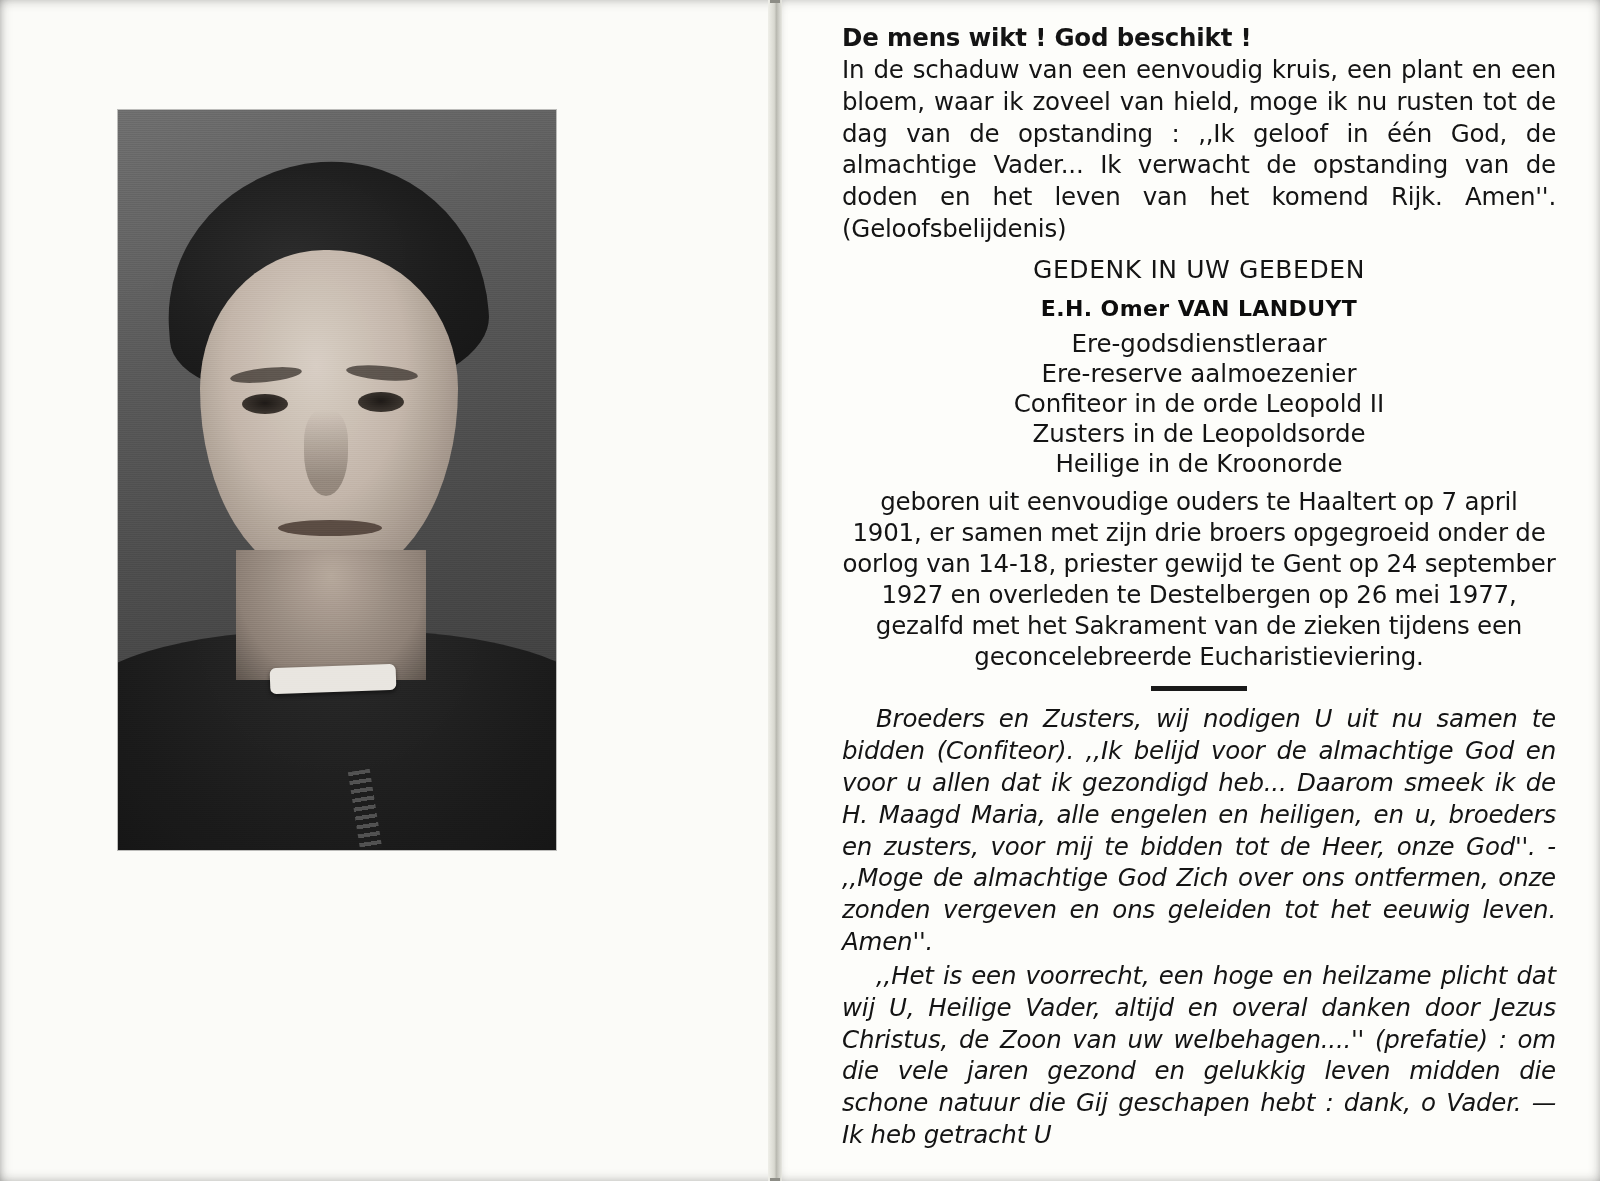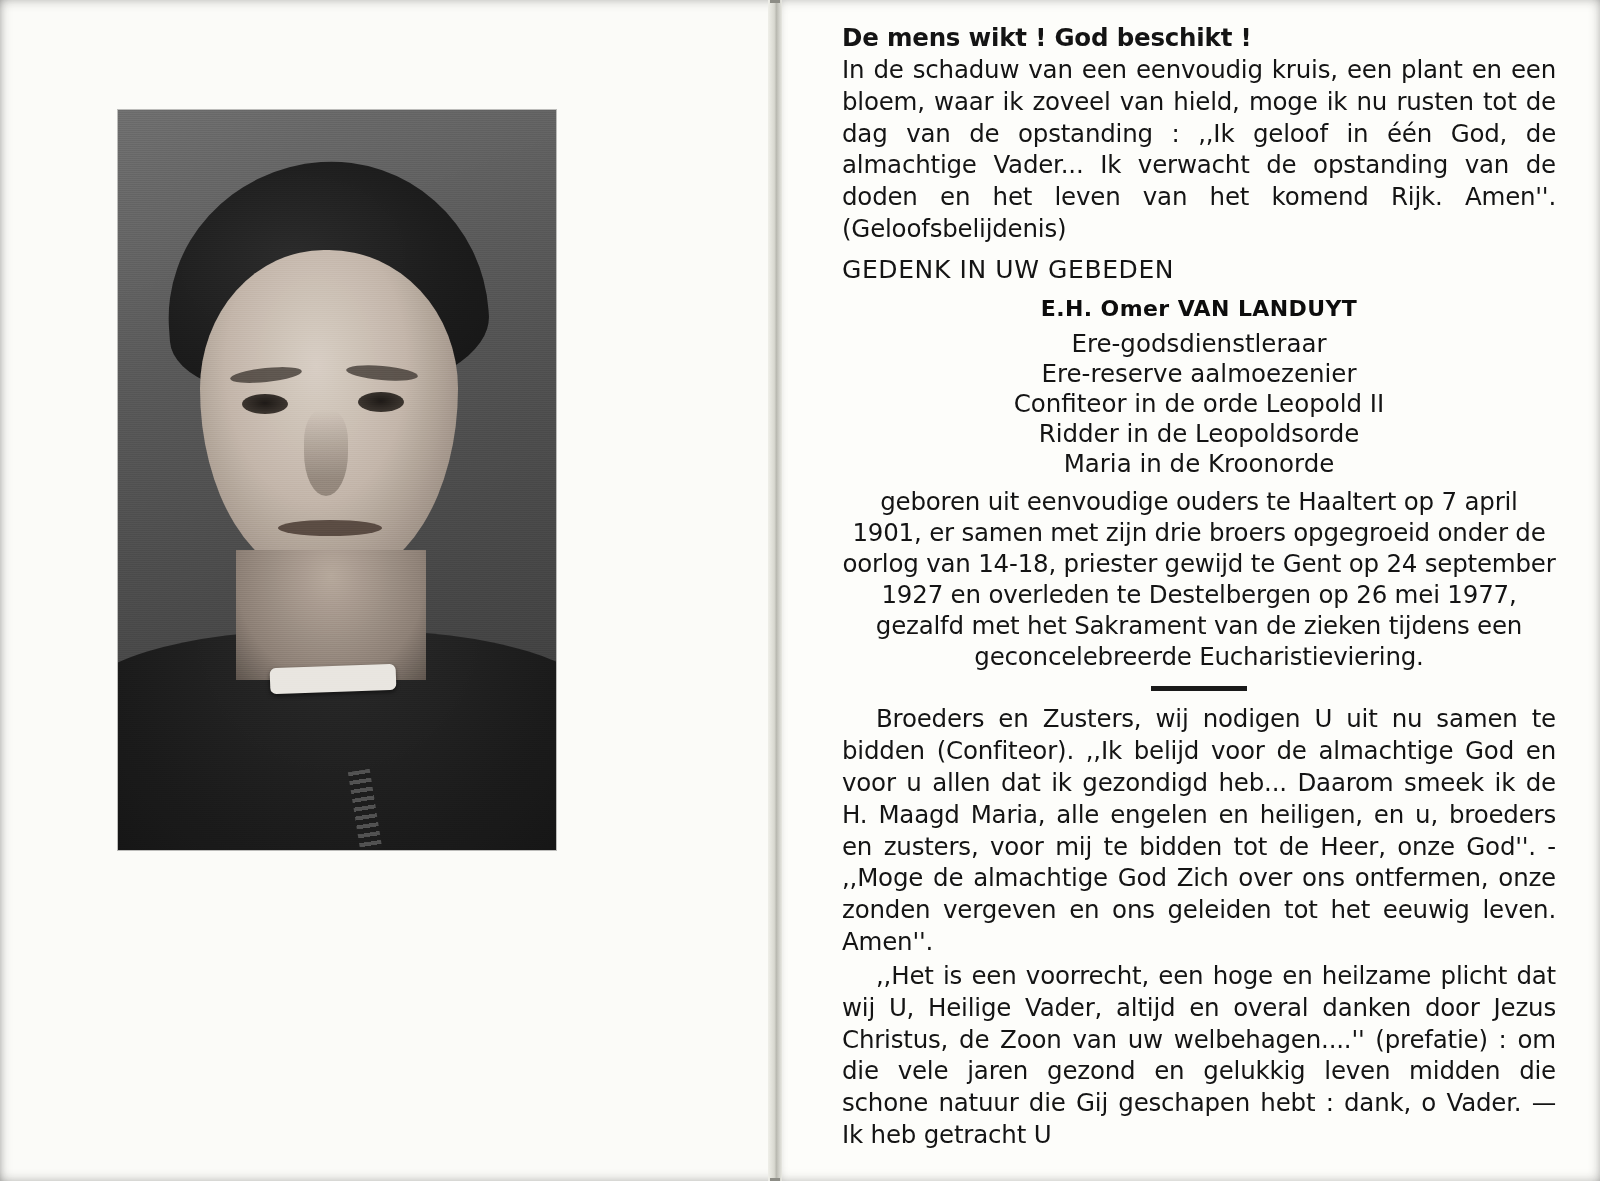--- a/index.html
+++ b/index.html
@@ -203,37 +203,37 @@
     font-family: "DejaVu Sans", sans-serif;
     font-size: 24.5px;
     line-height: 1.23;
     text-align: center;
     color: #141414;
   }
   .gedenk {
     font-family: "DejaVu Sans", sans-serif;
     font-size: 25px;
     letter-spacing: 0.6px;
-    text-align: left;
+    text-align: center;
     margin-top: 10px;
     color: #141414;
   }
   .bio {
     margin-top: 6px;
     text-align: center;
     font-size: 24.5px;
     line-height: 1.27;
   }
   .rule {
     width: 96px;
     height: 5px;
     background: #1a1a1a;
     margin: 14px auto 12px auto;
   }
-  .para { margin: 0 0 0 0; text-indent: 34px; }
+  .para { margin: 0 0 0 0; text-indent: 34px; font-style: italic; }
   .para + .para { margin-top: 2px; }
   p { margin: 0; }
 </style>
 </head>
 <body>
 
 <div class="card">
 
   <div class="left-page">
     <div class="portrait">
@@ -266,22 +266,22 @@
     <p class="t just">In de schaduw van een eenvoudig kruis, een plant en een bloem, waar ik zoveel van hield, moge ik nu rusten tot de dag van de opstanding : ,,Ik geloof in één God, de almachtige Vader... Ik verwacht de opstanding van de doden en het leven van het komend Rijk. Amen''. (Geloofsbelijdenis)</p>
 
     <p class="gedenk">GEDENK IN UW GEBEDEN</p>
 
     <p class="name">E.H. Omer VAN LANDUYT</p>
 
     <div class="titles">
       <p>Ere-godsdienstleraar</p>
       <p>Ere-reserve aalmoezenier</p>
       <p>Confiteor in de orde Leopold II</p>
-      <p>Ridder in de Leopoldsorde</p>
-      <p>Maria in de Kroonorde</p>
+      <p>Zusters in de Leopoldsorde</p>
+      <p>Heilige in de Kroonorde</p>
     </div>
 
     <p class="t bio">geboren uit eenvoudige ouders te Haaltert op 7 april 1901, er samen met zijn drie broers opgegroeid onder de oorlog van 14-18, priester gewijd te Gent op 24 september 1927 en overleden te Destelbergen op 26 mei 1977, gezalfd met het Sakrament van de zieken tijdens een geconcelebreerde Eucharistieviering.</p>
 
     <div class="rule"></div>
 
     <p class="t just para">Broeders en Zusters, wij nodigen U uit nu samen te bidden (Confiteor). ,,Ik belijd voor de almachtige God en voor u allen dat ik gezondigd heb... Daarom smeek ik de H. Maagd Maria, alle engelen en heiligen, en u, broeders en zusters, voor mij te bidden tot de Heer, onze God''. - ,,Moge de almachtige God Zich over ons ontfermen, onze zonden vergeven en ons geleiden tot het eeuwig leven. Amen''.</p>
 
     <p class="t just para">,,Het is een voorrecht, een hoge en heilzame plicht dat wij U, Heilige Vader, altijd en overal danken door Jezus Christus, de Zoon van uw welbehagen....'' (prefatie) : om die vele jaren gezond en gelukkig leven midden die schone natuur die Gij geschapen hebt : dank, o Vader. — Ik heb getracht U</p>
 

